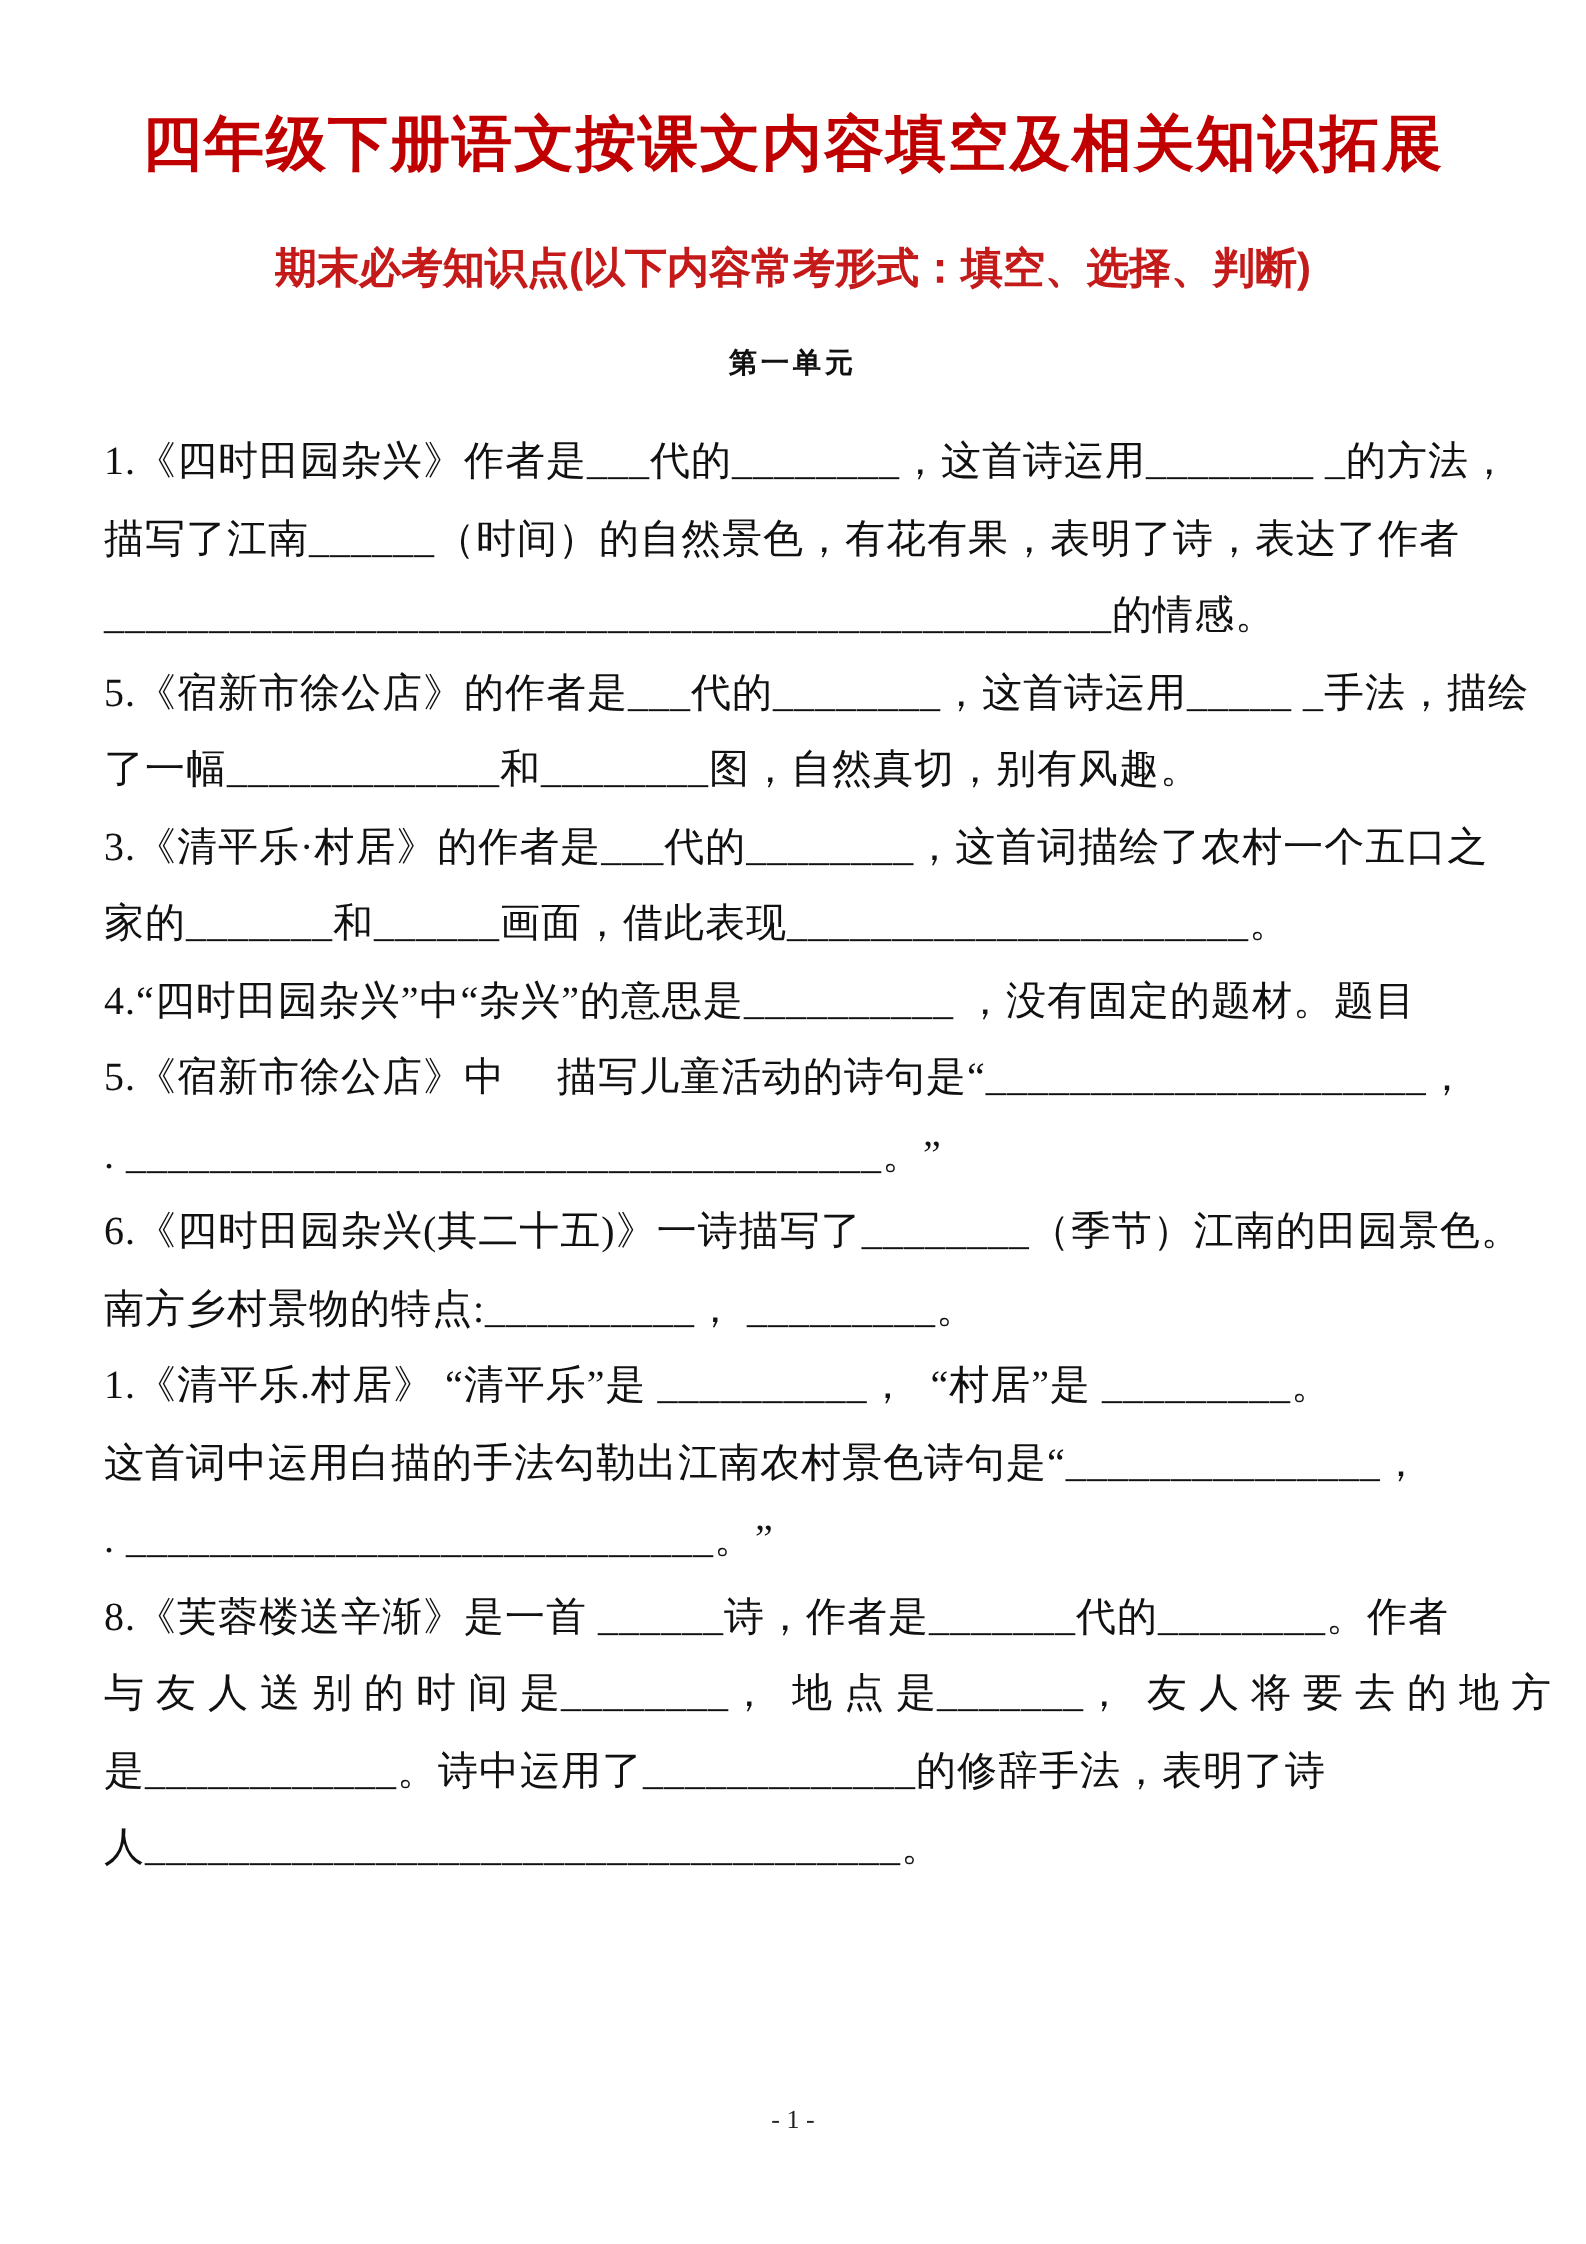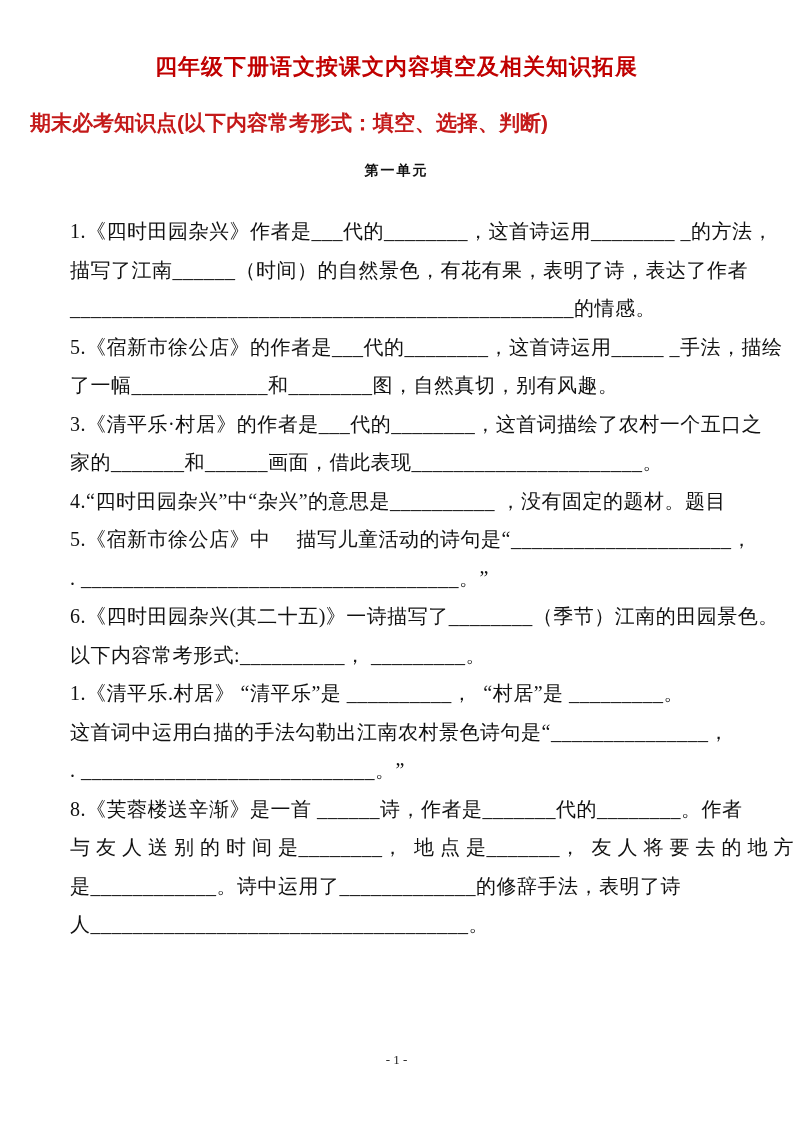--- a/index.html
+++ b/index.html
@@ -19,45 +19,46 @@
     background: #ffffff;
     overflow: hidden;
     font-family: "Liberation Serif", "DejaVu Serif", serif;
     color: var(--text-black);
   }
   .title {
     margin: 52px 30px 0 30px;
     text-align: center;
     font-family: "Liberation Sans", "DejaVu Sans", sans-serif;
     font-weight: bold;
-    font-size: 22px;
+    font-size: 30px;
     letter-spacing: 1px;
     color: var(--title-red);
     white-space: nowrap;
   }
   .subtitle {
     margin: 27px 30px 0 30px;
+    text-align: center;
     font-family: "Liberation Sans", "DejaVu Sans", sans-serif;
     font-weight: bold;
     font-size: 21px;
     color: var(--subtitle-red);
     white-space: nowrap;
   }
   .section-heading {
     margin: 25px 0 0 0;
     text-align: center;
     font-size: 14px;
     font-weight: 600;
     color: #111111;
     letter-spacing: 2px;
   }
   .questions {
     position: absolute;
     top: 212px;
-    left: 70px;
+    left: 52px;
     width: 660px;
     font-size: 20px;
     line-height: 38.5px;
     color: #111111;
   }
   .q-line {
     white-space: pre;
     letter-spacing: 0.5px;
   }
   .footer {
@@ -82,21 +83,21 @@
       <div class="q-line">描写了江南______（时间）的自然景色，有花有果，表明了诗，表达了作者</div>
       <div class="q-line">________________________________________________的情感。</div>
       <div class="q-line">5.《宿新市徐公店》的作者是___代的________，这首诗运用_____ _手法，描绘</div>
       <div class="q-line">了一幅_____________和________图，自然真切，别有风趣。</div>
       <div class="q-line">3.《清平乐·村居》的作者是___代的________，这首词描绘了农村一个五口之</div>
       <div class="q-line">家的_______和______画面，借此表现______________________。</div>
       <div class="q-line">4.“四时田园杂兴”中“杂兴”的意思是__________ ，没有固定的题材。题目</div>
       <div class="q-line">5.《宿新市徐公店》中　 描写儿童活动的诗句是“_____________________，</div>
       <div class="q-line">. ____________________________________。”</div>
       <div class="q-line">6.《四时田园杂兴(其二十五)》一诗描写了________（季节）江南的田园景色。</div>
-      <div class="q-line">以下内容常考形式:__________， _________。</div>
+      <div class="q-line">南方乡村景物的特点:__________， _________。</div>
       <div class="q-line">1.《清平乐.村居》 “清平乐”是 __________，  “村居”是 _________。</div>
       <div class="q-line">这首词中运用白描的手法勾勒出江南农村景色诗句是“_______________，</div>
       <div class="q-line">. ____________________________。”</div>
       <div class="q-line">8.《芙蓉楼送辛渐》是一首 ______诗，作者是_______代的________。作者</div>
       <div class="q-line">与 友 人 送 别 的 时 间 是________，  地 点 是_______，  友 人 将 要 去 的 地 方</div>
       <div class="q-line">是____________。诗中运用了_____________的修辞手法，表明了诗</div>
       <div class="q-line">人____________________________________。</div>
     </div>
   <div class="footer">- 1 -</div>
 </div>

